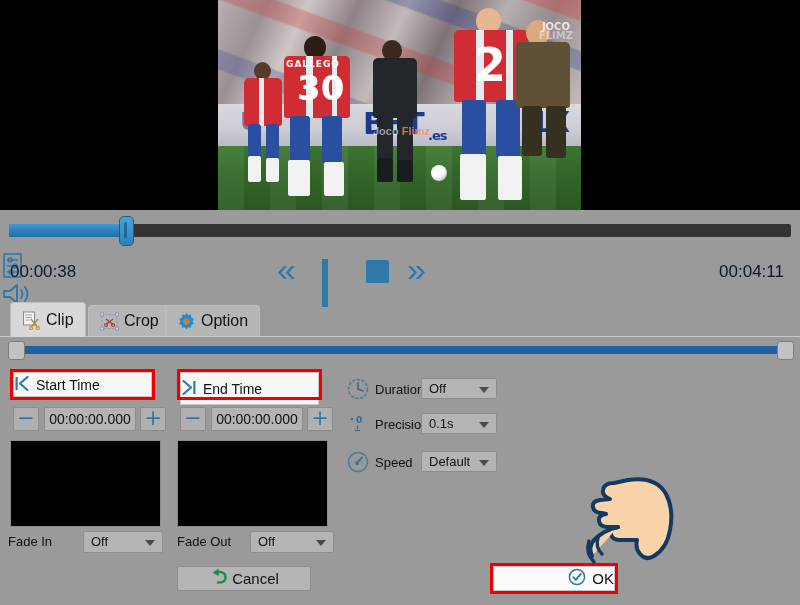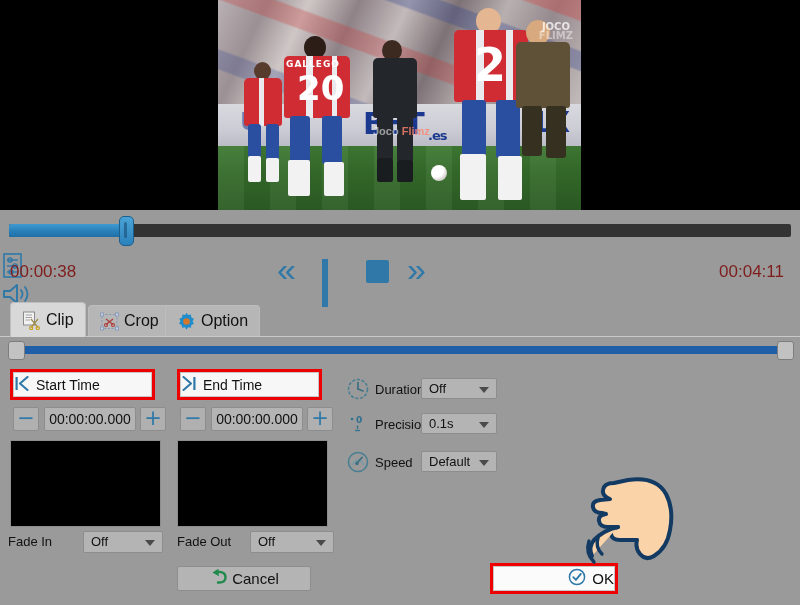--- a/index.html
+++ b/index.html
@@ -120,21 +120,21 @@
     content: ""; position: absolute; left: 4px; top: 5px;
     width: 3px; height: 16px; background: rgba(20,70,110,.55); border-radius: 2px;
   }
 
   
   #transport-row {
     position: absolute; left: 0; top: 252px; width: 800px; height: 46px;
   }
   .time-label {
     position: absolute; top: 10px;
-    font-size: 17px; color: #7f1d1d;
+    font-size: 17px; color: #0f172a;
     font-family: "Liberation Sans", sans-serif;
   }
   #time-current { left: 10px; }
   #time-total { right: 16px; }
   .tbtn {
     position: absolute; top: 3px;
     color: #2f78a8;
     cursor: pointer;
     line-height: 1;
   }
@@ -207,21 +207,21 @@
   .timebtn {
     position: absolute;
     background: #f7f7f7;
     border: 1px solid #c6c6c6;
     box-sizing: border-box;
     display: flex; align-items: center; gap: 6px;
     font-size: 14px; color: #111;
     cursor: pointer;
   }
   #start-time-btn { left: 13px; top: 372px; width: 139px; height: 25px; }
-  #end-time-btn  { left: 180px; top: 372px; width: 139px; height: 25px; }
+  #end-time-btn  { left: 180px; top: 372px; width: 139px; height: 33px; }
   #start-time-hl { left: 10px; top: 369px; width: 145px; height: 31px; }
   #end-time-hl   { left: 177px; top: 369px; width: 145px; height: 31px; }
 
   .spin-btn {
     position: absolute; top: 407px; width: 26px; height: 24px;
     background: #b0b0b0;
     border: 1px solid #8d8d8d;
     box-sizing: border-box;
     border-radius: 2px;
     color: #2f78a8;
@@ -349,21 +349,21 @@
       <div class="leg" style="left:8px;top:62px;width:13px;height:34px;background:#2b4fa0;"></div>
       <div class="leg" style="left:26px;top:62px;width:13px;height:36px;background:#2b4fa0;"></div>
       <div class="sock" style="left:8px;top:94px;width:13px;height:26px;"></div>
       <div class="sock" style="left:26px;top:96px;width:13px;height:24px;"></div>
     </div>
 
     <div class="pl" style="left:62px;top:36px;">
       <div class="head" style="left:24px;top:0;width:22px;height:23px;background:#2c1d16;"></div>
       <div class="torso" style="left:4px;top:20px;width:66px;height:62px;background:linear-gradient(90deg,#cf2c34 0 34%,#e9e9ee 34% 44%,#cf2c34 44% 72%,#e9e9ee 72% 80%,#cf2c34 80% 100%);"></div>
       <div class="num" style="left:6px;top:23px;font-size:9px;letter-spacing:1px;">GALLEGO</div>
-      <div class="num" style="left:17px;top:32px;font-size:34px;">20</div>
+      <div class="num" style="left:17px;top:32px;font-size:34px;">30</div>
       <div class="leg" style="left:10px;top:80px;width:20px;height:46px;background:#2b4fa0;"></div>
       <div class="leg" style="left:42px;top:80px;width:20px;height:48px;background:#2b4fa0;"></div>
       <div class="sock" style="left:8px;top:124px;width:22px;height:36px;"></div>
       <div class="sock" style="left:44px;top:126px;width:20px;height:34px;"></div>
     </div>
 
     <div class="pl" style="left:152px;top:40px;">
       <div class="head" style="left:12px;top:0;width:20px;height:21px;background:#3c2a20;"></div>
       <div class="torso" style="left:3px;top:18px;width:44px;height:60px;background:#23272b;"></div>
       <div class="leg" style="left:7px;top:76px;width:16px;height:44px;background:#23272b;"></div>

